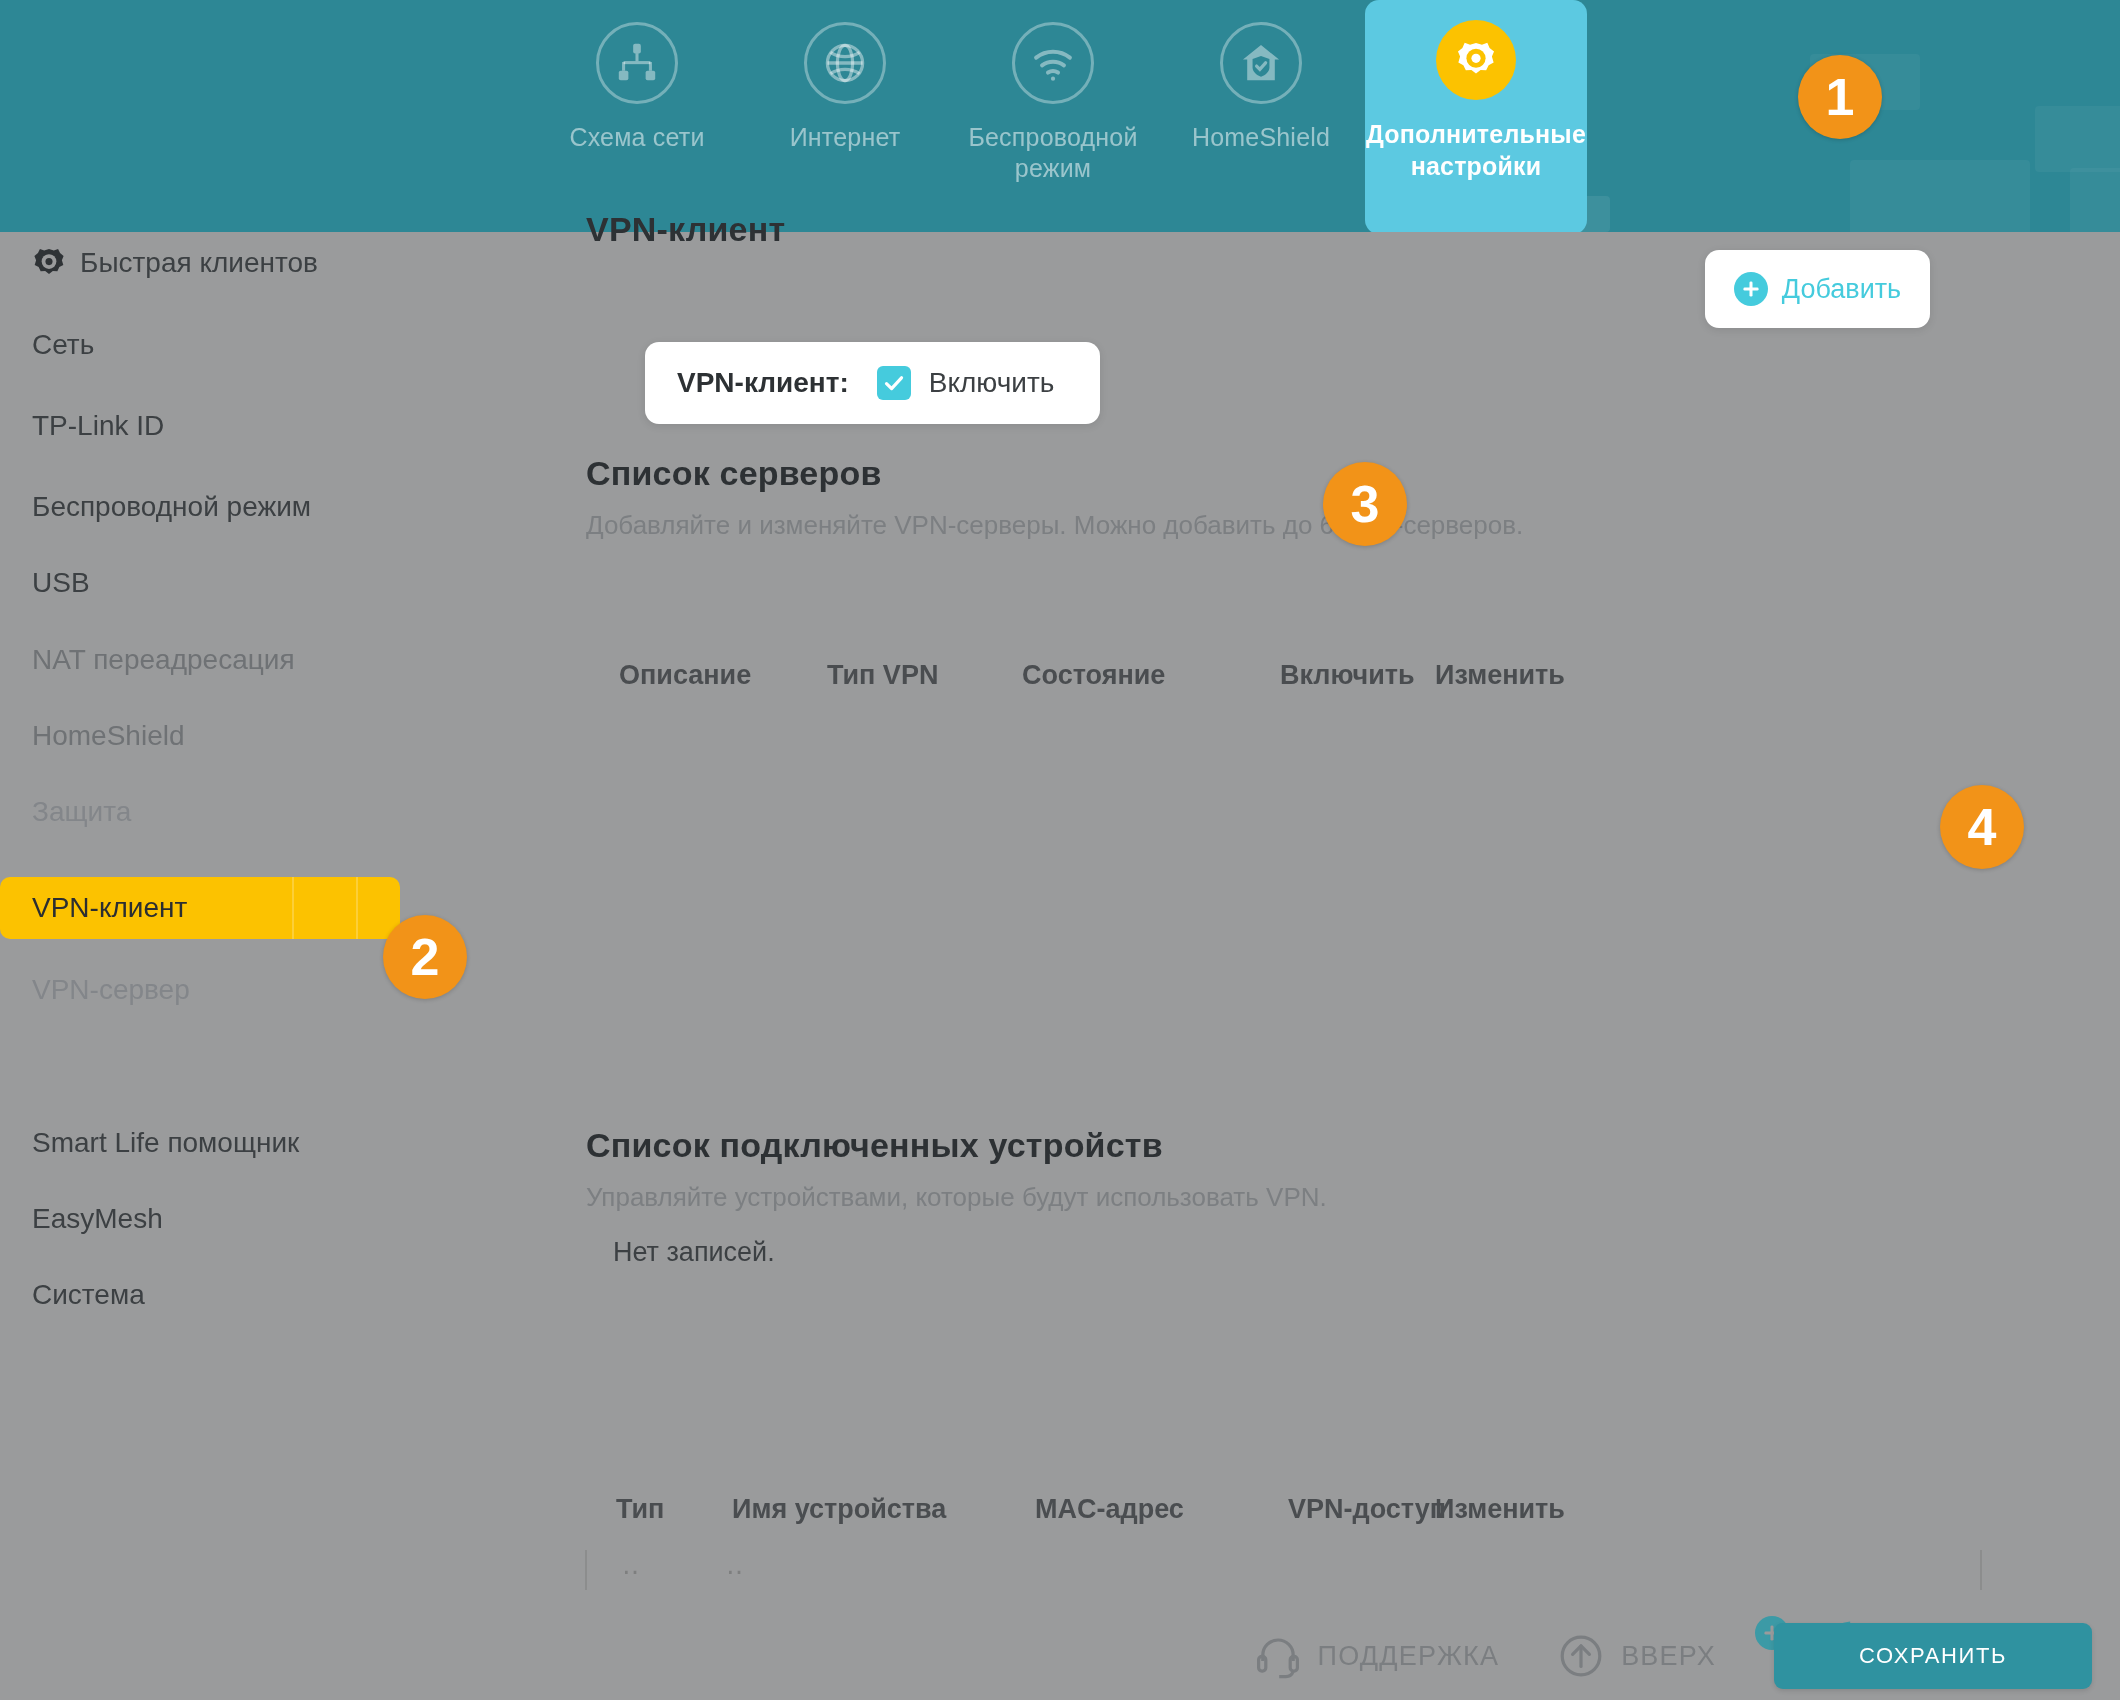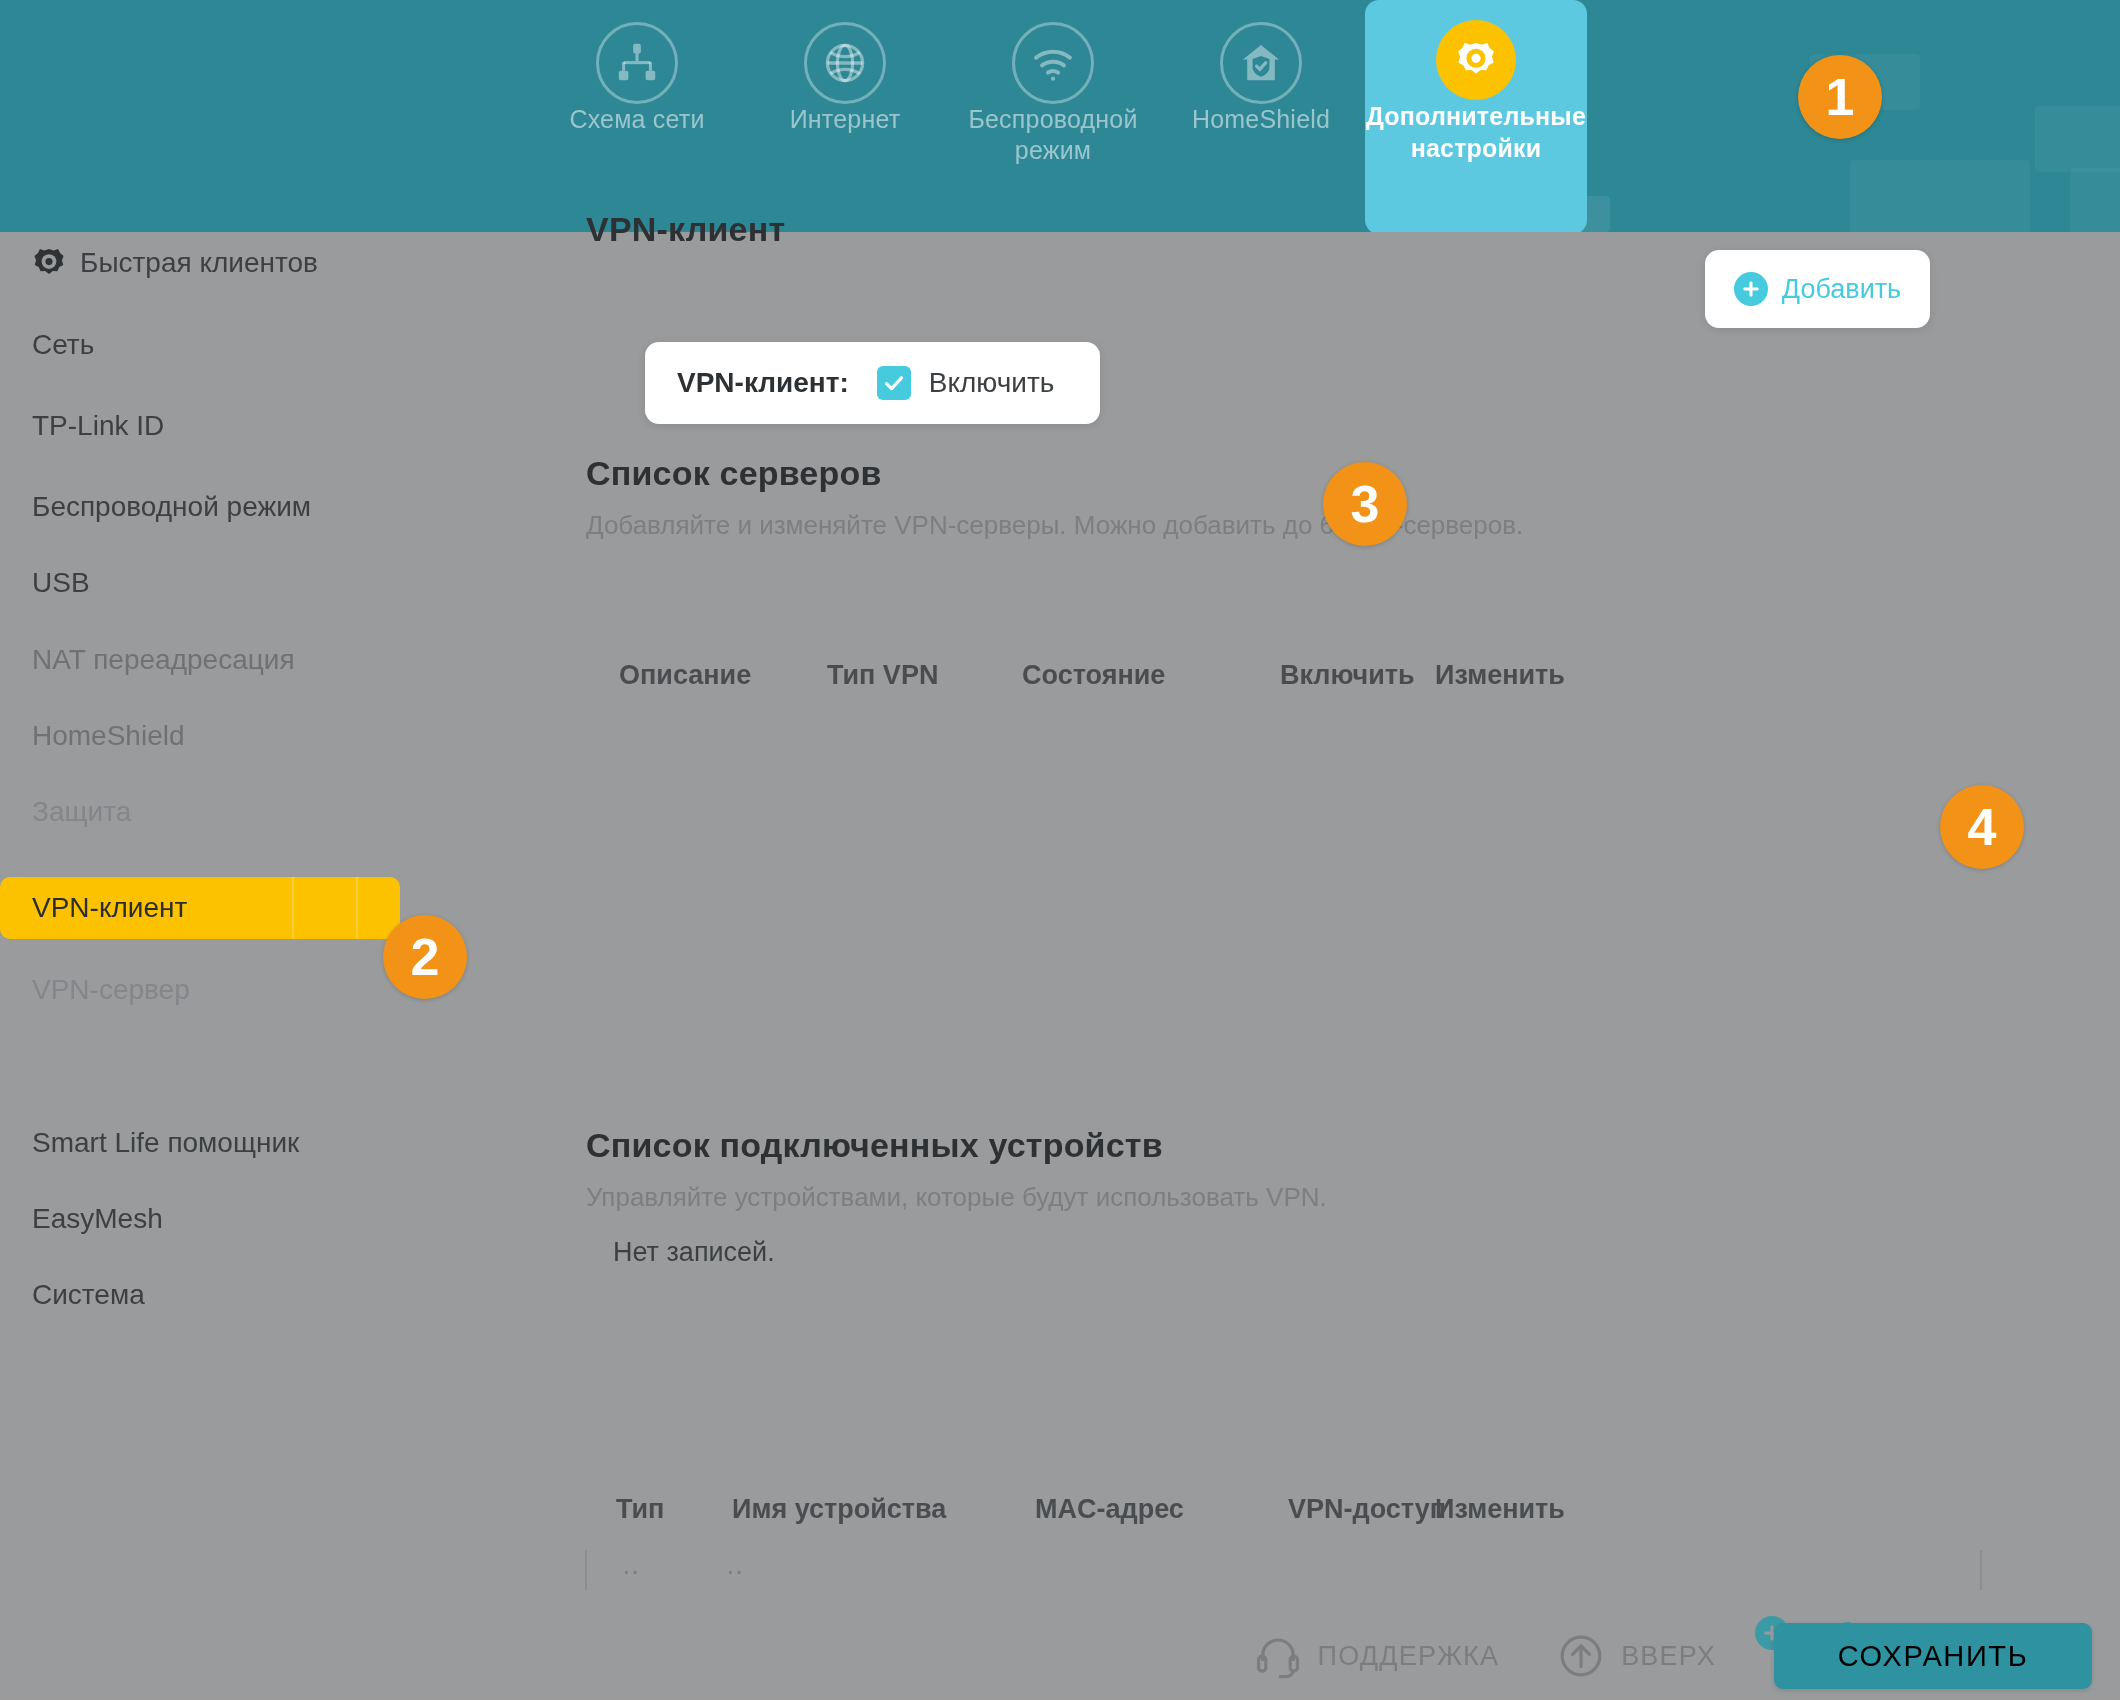--- a/index.html
+++ b/index.html
@@ -25,21 +25,21 @@
     box-sizing:border-box;position:relative;
   }
   .nav-ico{
     width:82px;height:82px;border-radius:50%;
     border:3px solid rgba(255,255,255,.34);
     display:flex;align-items:center;justify-content:center;
     box-sizing:border-box;
   }
   .nav-ico svg{width:46px;height:46px;display:block;}
   .nav-lbl{
-    font-size:25px;line-height:31px;text-align:center;
+    margin-top:18px;font-size:25px;line-height:31px;text-align:center;
     color:rgba(255,255,255,.52);letter-spacing:.2px;
   }
   
   .nav-item.active{
     background:#5cc9e1;border-radius:14px;
     width:222px;min-height:234px;padding-top:20px;
   }
   .nav-item.active .nav-ico{
     width:80px;height:80px;border:none;background:#fcc200;
   }
@@ -161,21 +161,21 @@
     display:flex;align-items:center;justify-content:center;
   }
   .f-ico svg{width:48px;height:48px;display:block;}
   .f-txt{font-size:27px;color:#7b7e81;letter-spacing:1.2px;}
   #save-btn{
     width:318px;height:66px;border-radius:9px;background:#2f92a0;
     display:flex;align-items:center;justify-content:center;
     box-shadow:0 2px 5px rgba(0,0,0,.12);
   }
   #save-btn .s-txt{
-    font-size:29px;color:#000000;letter-spacing:1.6px;
+    font-size:22px;color:#ffffff;letter-spacing:1.6px;
   }
 
   
   .badge{
     position:absolute;border-radius:50%;background:#f29318;
     display:flex;align-items:center;justify-content:center;
     color:#ffffff;font-weight:bold;
     box-shadow:0 1px 4px rgba(0,0,0,.18);
   }
   #badge1{left:1798px;top:55px;width:84px;height:84px;font-size:52px;}

